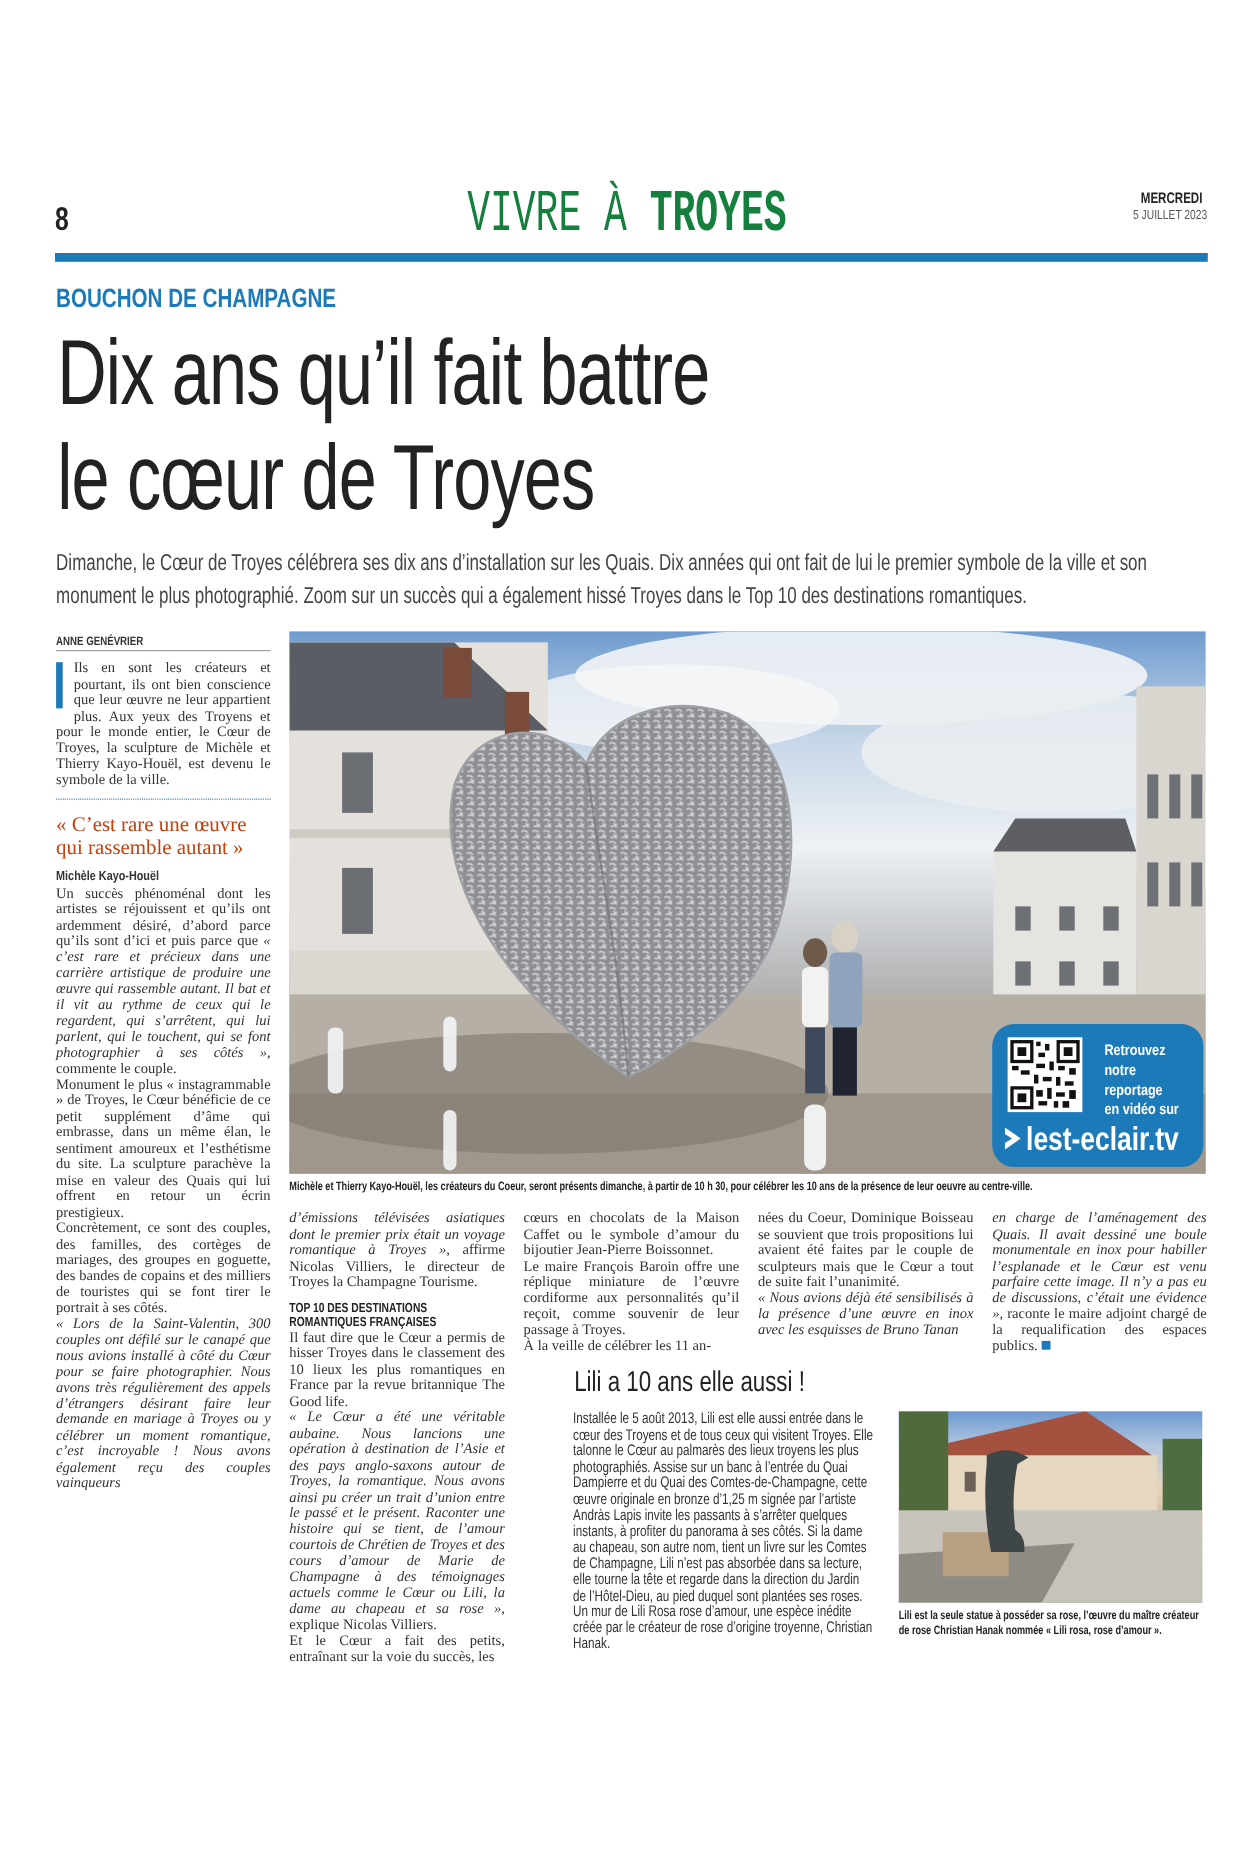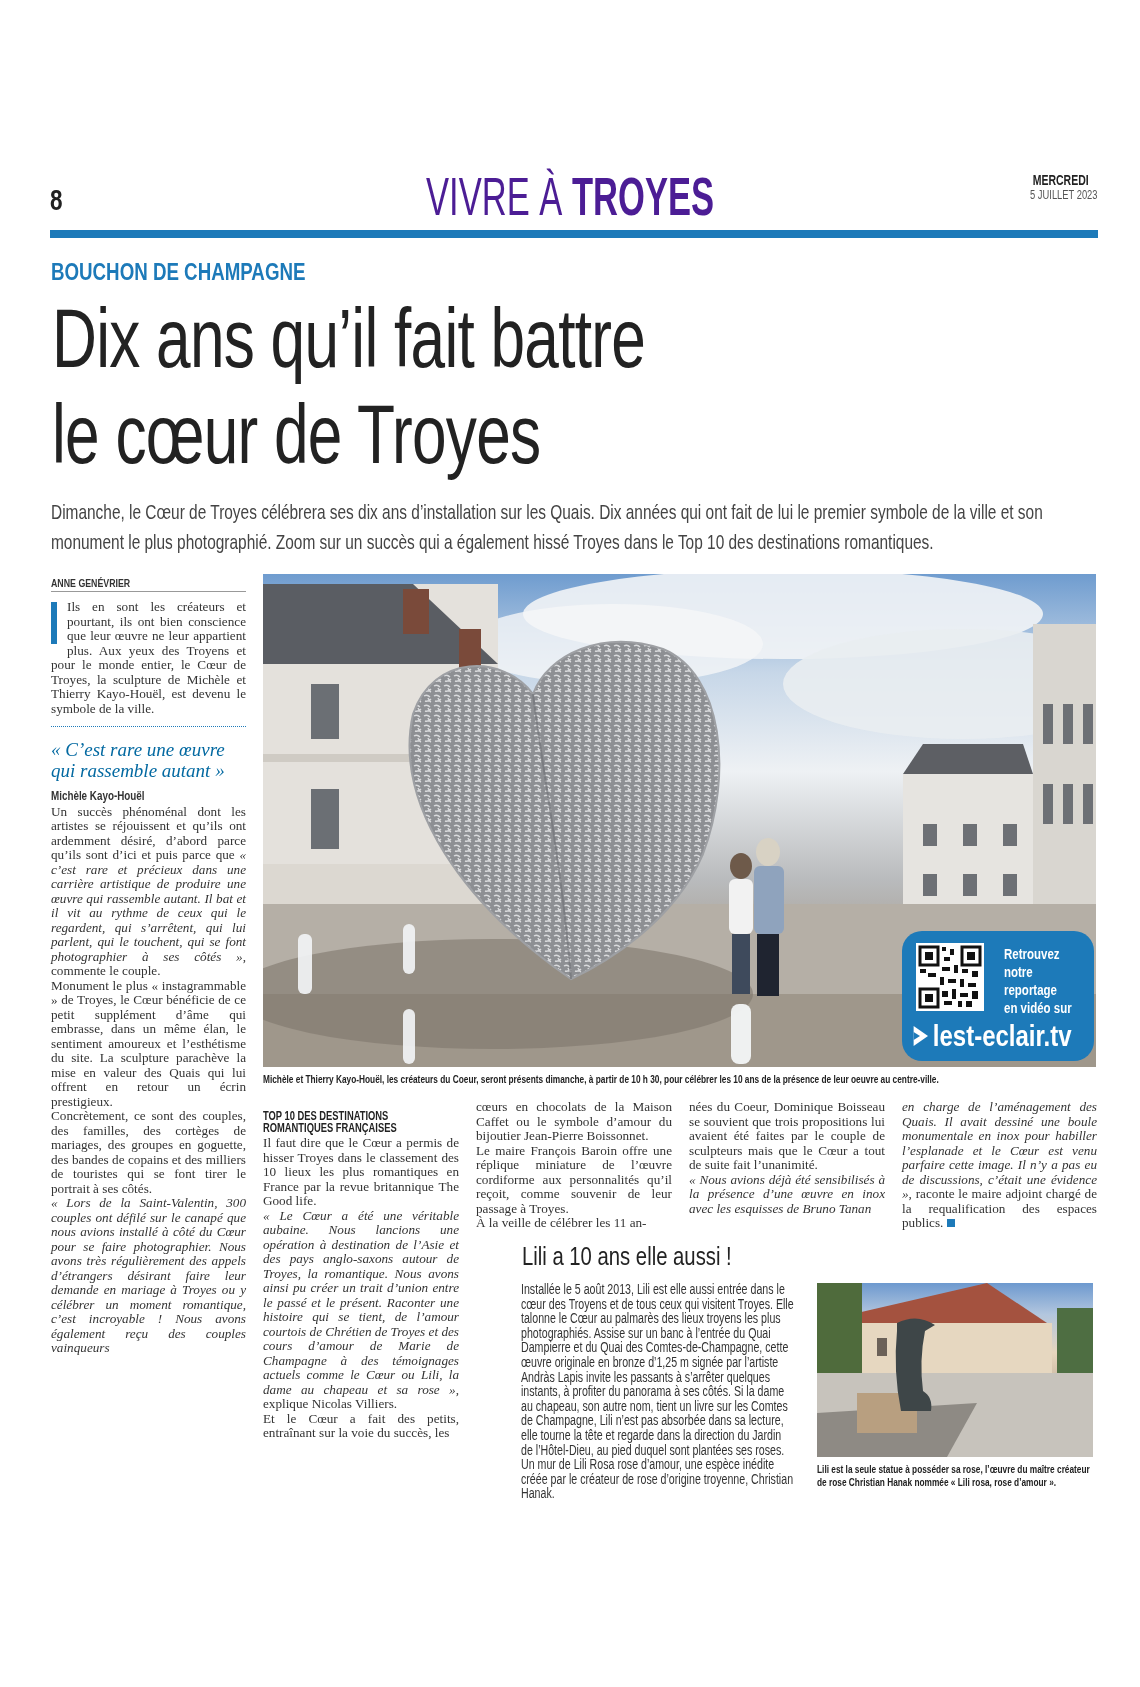--- a/index.html
+++ b/index.html
@@ -1,39 +1,39 @@
 <!DOCTYPE html>
 <html><head>
 <meta charset="utf-8">
 <style>
   html, body { margin: 0; padding: 0; background: #ffffff; }
   body { width: 1140px; height: 1687px; position: relative; overflow: hidden; color: #222; }
   .abs { position: absolute; }
 
   #page-number { left: 50px; top: 183px; font-family: "Liberation Sans", sans-serif; font-weight: bold; font-size: 30px; color: #222; transform: scaleX(0.75); transform-origin: left; }
   #rubric-wrap { position:absolute; left: 310px; top: 165px; width: 520px; height: 60px; white-space: nowrap; }
-  #date-block { right: 42px; top: 172px; text-align: left; font-family: "Liberation Sans", sans-serif; }
+  #date-block { right: 42px; top: 172px; text-align: center; font-family: "Liberation Sans", sans-serif; }
   #date-day { font-weight: bold; font-size: 14px; color: #222; transform: scaleX(0.75); transform-origin: right; display: block; }
   #date-full { font-size: 12px; color: #555; transform: scaleX(0.78); transform-origin: right; display: block; }
   #header-rule { left: 50px; top: 230px; width: 1048px; height: 8px; background: #1d7ab9; }
 
   #kicker { left: 51px; top: 258px; font-family: "Liberation Sans", sans-serif; font-weight: bold; font-size: 24px; color: #1d7ab9; transform: scaleX(0.78); transform-origin: left; white-space: nowrap; }
   #headline { left: 52px; top: 290px; width: 1000px; font-family: "Liberation Sans", sans-serif; font-weight: normal; font-size: 84px; line-height: 96px; color: #222; transform: scaleX(0.74); transform-origin: left; white-space: nowrap; letter-spacing: -1px; }
   #lede { left: 51px; top: 497px; width: 1420px; font-family: "Liberation Sans", sans-serif; font-size: 21px; line-height: 30px; color: #444; transform: scaleX(0.735); transform-origin: left; }
 
   #byline { left: 51px; top: 577px; font-family: "Liberation Sans", sans-serif; font-weight: bold; font-size: 11px; color: #333; transform: scaleX(0.8); transform-origin: left; white-space: nowrap; }
   #byline-rule { left: 51px; top: 591px; width: 195px; height: 1px; background: #999; }
 
   .col { position: absolute; font-family: "Liberation Serif", serif; font-size: 13.2px; line-height: 14.5px; color: #333; text-align: justify; hyphens: auto; }
   .col p { margin: 0; }
   .col em { font-style: italic; }
   #col1 { left: 51px; top: 600px; width: 195px; }
   #dropcap { float: left; width: 6px; height: 42px; background: #1d7ab9; margin: 2px 10px 0 0; }
   #quote-rule { margin: 10px 0 4px 0; border-top: 1px dotted #1d7ab9; height: 0; }
-  #pullquote { font-family: "Liberation Serif", serif; font-style: italic; font-size: 19px; line-height: 21px; color: #0369a1; text-align: left; margin: 12px 0 8px 0; }
+  #pullquote { font-family: "Liberation Serif", serif; font-size: 19px; line-height: 21px; color: #c2410c; text-align: left; margin: 12px 0 8px 0; }
   #quote-author { font-family: "Liberation Sans", sans-serif; font-weight: bold; font-size: 12px; color: #333; transform: scaleX(0.82); transform-origin: left; white-space: nowrap; margin-bottom: 1px; }
 
   #photo-main { left: 263px; top: 574px; width: 833px; height: 493px; overflow: hidden; background: linear-gradient(180deg, #6f9ccf 0%, #c7d7e8 20%, #eef1f4 40%, #b9bbbd 62%, #a59c90 78%, #8d857a 100%); }
   #caption-main { left: 263px; top: 1073px; width: 1100px; font-family: "Liberation Sans", sans-serif; font-weight: bold; font-size: 11px; color: #222; transform: scaleX(0.755); transform-origin: left; white-space: nowrap; }
 
   #promo { left: 902px; top: 931px; width: 192px; height: 130px; background: #1d7ab9; border-radius: 20px; }
   #qr { position: absolute; left: 14px; top: 12px; width: 68px; height: 68px; background: #fff; }
   #promo-text { position: absolute; left: 102px; top: 14px; width: 90px; font-family: "Liberation Sans", sans-serif; font-weight: bold; font-size: 14px; line-height: 18px; color: #fff; transform: scaleX(0.82); transform-origin: left; }
   #promo-brand { position: absolute; left: 10px; top: 88px; font-family: "Liberation Sans", sans-serif; font-weight: bold; font-size: 30px; color: #fff; white-space: nowrap; transform: scaleX(0.8); transform-origin: left; }
   #promo-arrow { display: inline-block; width: 22px; height: 24px; vertical-align: -2px; margin-right: 4px; }
@@ -48,21 +48,21 @@
   #lili-title { left: 522px; top: 1241px; font-family: "Liberation Sans", sans-serif; font-size: 26px; color: #222; transform: scaleX(0.78); transform-origin: left; white-space: nowrap; }
   #lili-body { left: 521px; top: 1282px; width: 360px; font-family: "Liberation Sans", sans-serif; font-size: 14px; line-height: 14.6px; color: #333; transform: scaleX(0.76); transform-origin: left; }
   #lili-photo { left: 817px; top: 1283px; width: 276px; height: 174px; overflow: hidden; background: linear-gradient(180deg, #6d99cf 0%, #b2c6de 18%, #e7d6be 40%, #c9b7a1 58%, #b8b3ab 72%, #a8a49e 100%); }
   #lili-caption { left: 817px; top: 1463px; width: 370px; font-family: "Liberation Sans", sans-serif; font-weight: bold; font-size: 11px; line-height: 13px; color: #222; transform: scaleX(0.755); transform-origin: left; }
 </style>
 </head>
 <body>
 
 <div id="page-number" class="abs">8</div>
 <div id="rubric-wrap">
-  <div style="position:absolute; left:0; top:0; width:520px; text-align:center; font-family:Liberation Sans, sans-serif; font-size:54px; color:#4c1d95; white-space:nowrap;">
+  <div style="position:absolute; left:0; top:0; width:520px; text-align:center; font-family:Liberation Mono, monospace; font-size:54px; color:#15803d; white-space:nowrap;">
     <span style="display:inline-block; transform:scaleX(0.64); transform-origin:center; white-space:nowrap;">
       <span style="font-weight:normal;">VIVRE À </span><span style="font-weight:bold;">TROYES</span>
     </span>
   </div>
 </div>
 <div id="date-block" class="abs">
   <span id="date-day">MERCREDI</span>
   <span id="date-full">5 JUILLET 2023</span>
 </div>
 <div id="header-rule" class="abs"></div>
@@ -194,20 +194,21 @@
     <svg id="promo-arrow" viewBox="0 0 22 24">
       <polygon points="2,2 20,12 2,22" fill="#fff"></polygon>
       <polygon points="2,8 10,12 2,16" fill="#1d7ab9"></polygon>
     </svg><span>lest-eclair.tv</span>
   </div>
 </div>
 
 <div id="caption-main" class="abs">Michèle et Thierry Kayo-Houël, les créateurs du Coeur, seront présents dimanche, à partir de 10 h 30, pour célébrer les 10 ans de la présence de leur oeuvre au centre-ville.</div>
 
 <div id="col2" class="col">
+  <p><em>d’émissions télévisées asiatiques dont le premier prix était un voyage romantique à Troyes »</em><span>, affirme Nicolas Villiers, le directeur de Troyes la Champagne Tourisme.</span></p>
   <div class="subhead">
     <div>TOP 10 DES DESTINATIONS</div>
     <div>ROMANTIQUES FRANÇAISES</div>
   </div>
   <p>Il faut dire que le Cœur a permis de hisser Troyes dans le classement des 10 lieux les plus romantiques en France par la revue britannique The Good life.</p>
   <p><em>« Le Cœur a été une véritable aubaine. Nous lancions une opération à destination de l’Asie et des pays anglo-saxons autour de Troyes, la romantique. Nous avons ainsi pu créer un trait d’union entre le passé et le présent. Raconter une histoire qui se tient, de l’amour courtois de Chrétien de Troyes et des cours d’amour de Marie de Champagne à des témoignages actuels comme le Cœur ou Lili, la dame au chapeau et sa rose »</em><span>, explique Nicolas Villiers.</span></p>
   <p>Et le Cœur a fait des petits, entraînant sur la voie du succès, les</p>
 </div>
 
 <div id="col3" class="col">

